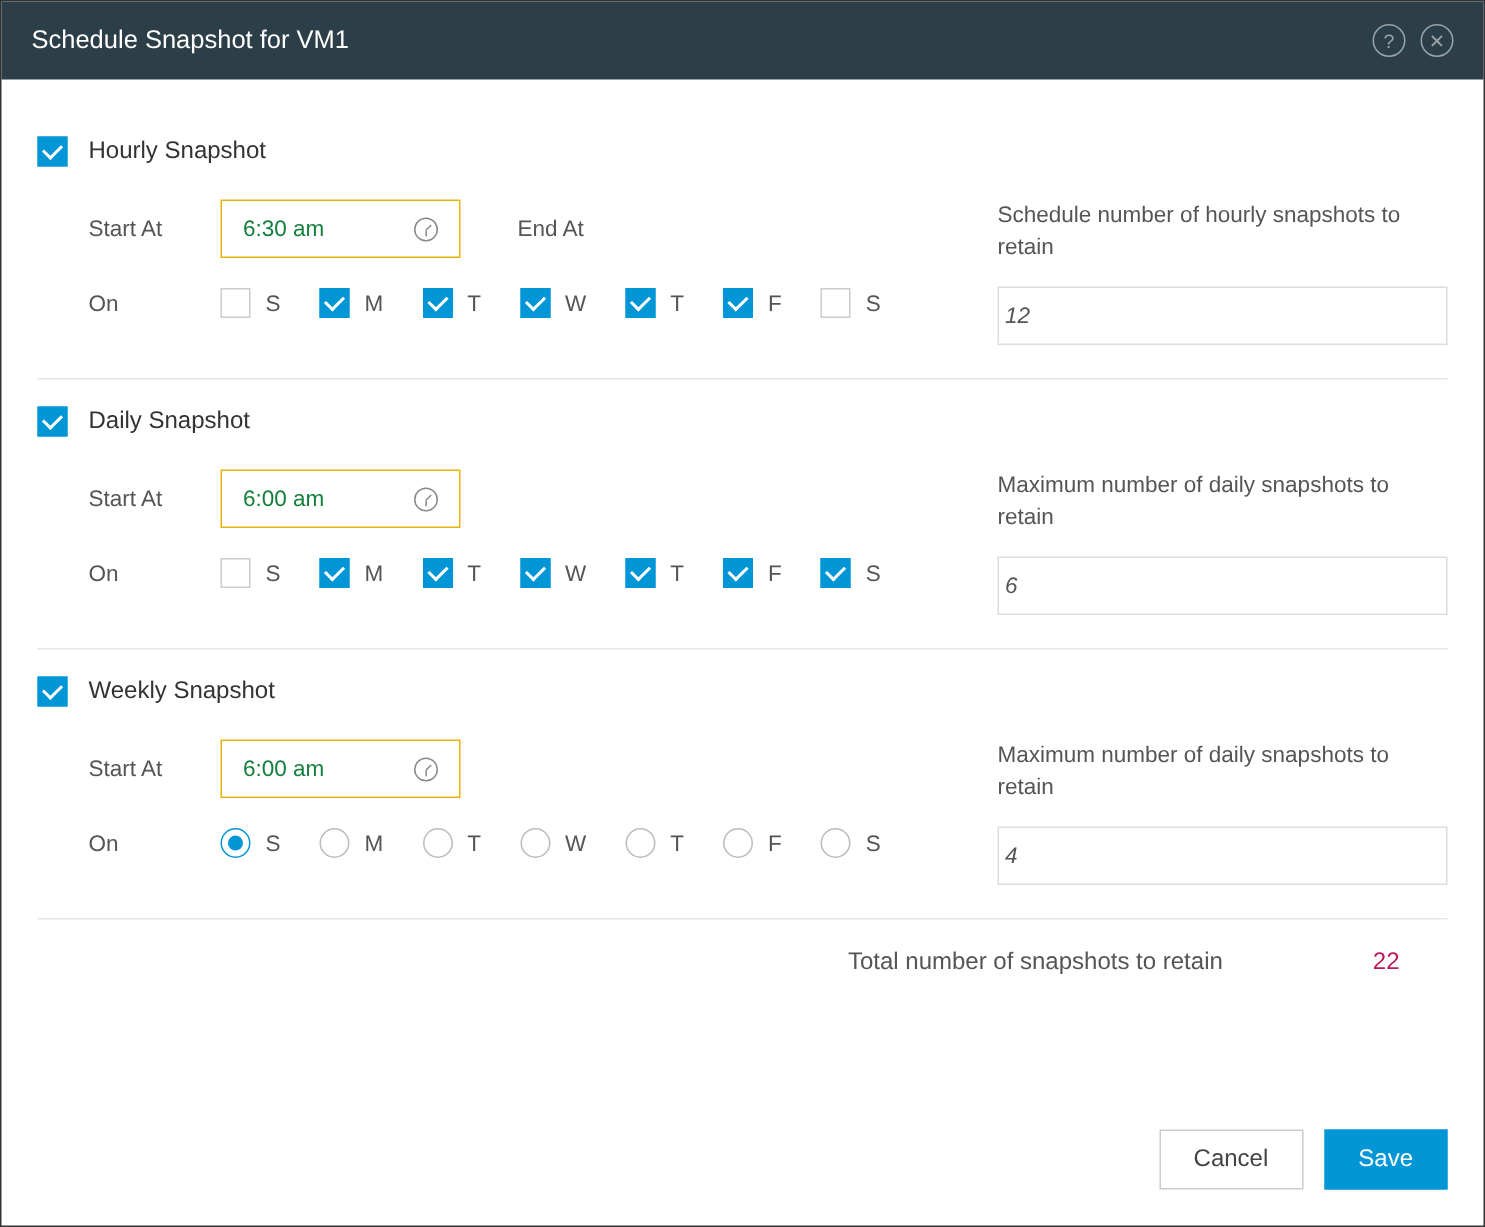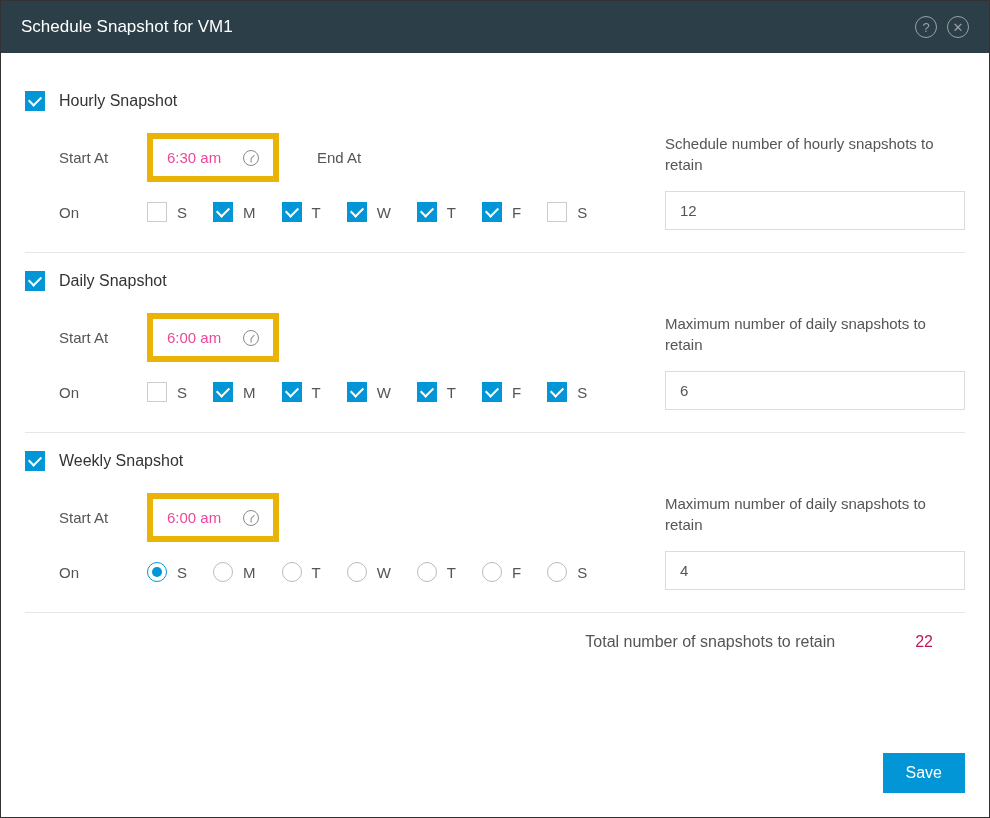--- a/index.html
+++ b/index.html
@@ -108,24 +108,24 @@
   .row:last-child { margin-bottom: 0; }
   .label {
     color: #555;
     width: 70px;
     font-size: 15px;
   }
   .time-field {
     display: flex;
     align-items: center;
     justify-content: space-between;
-    border: 6px solid #eab308;
+    border: 1px solid #eab308;
     padding: 10px 14px;
-    width: 132px;
-    color: #ec4899;
+    width: 160px;
+    color: #15803d;
     cursor: pointer;
     background: #fff;
   }
   .clock-icon {
     width: 16px;
     height: 16px;
     border: 1.5px solid #888;
     border-radius: 50%;
     position: relative;
     flex-shrink: 0;
@@ -179,30 +179,31 @@
   }
   .retain-label {
     color: #555;
     margin-bottom: 16px;
     line-height: 1.4;
     font-size: 15px;
   }
   .retain-input {
     width: 100%;
     border: 1px solid #dcdcdc;
-    padding: 10px 14px;
+    padding: 10px 4px;
     font-size: 15px;
     color: #555;
     background: #fff;
+    font-style: italic;
   }
   .total-row {
     display: flex;
     justify-content: flex-end;
     align-items: center;
-    gap: 80px;
+    gap: 100px;
     padding: 20px 24px 8px 0;
     color: #555;
     font-size: 16px;
   }
   .total-value {
     color: #be185d;
     font-weight: 500;
     margin-right: 8px;
   }
   .footer {
@@ -407,16 +408,17 @@
     </div>
 
     <div class="total-row">
       <span>Total number of snapshots to retain</span>
       <span class="total-value">22</span>
     </div>
 
   </div>
 
   <div class="footer">
+    <button class="btn">Cancel</button>
     <button class="btn primary">Save</button>
   </div>
 
 </div>
 
 </body></html>

